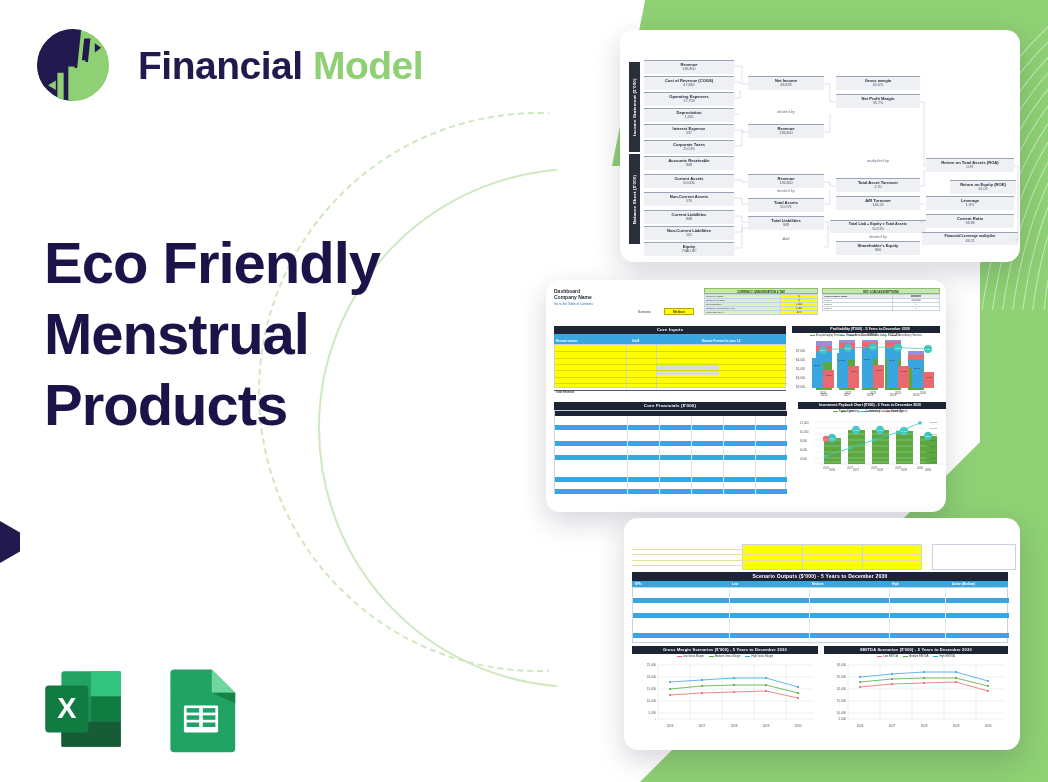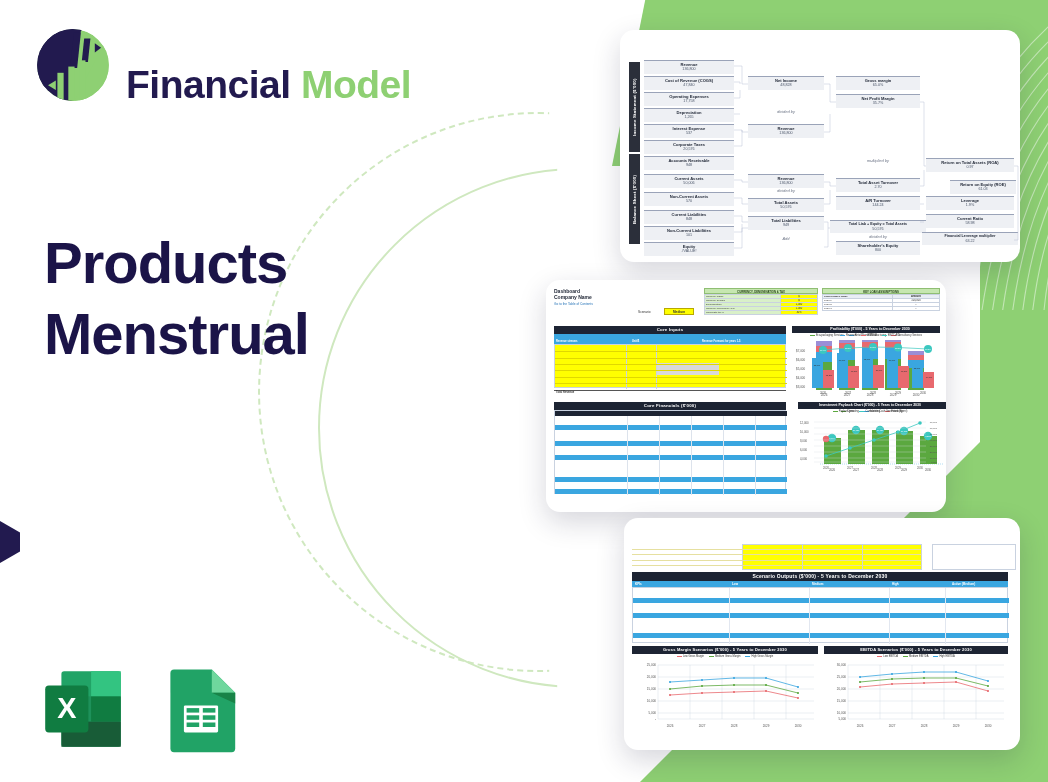--- a/index.html
+++ b/index.html
@@ -44,21 +44,21 @@
     border: 2px solid #cfe8bf; border-radius: 50%;
     clip-path: polygon(0 0, 46% 0, 46% 100%, 0 100%);
   }
   .bg-navy-wedge {
     position:absolute; left:-16px; top:512px; width:36px; height:60px;
     background:#221a4f;
     clip-path: polygon(0 0, 100% 34%, 100% 66%, 0 100%);
   }
 
   
-  .logo-row { position:absolute; left:34px; top:26px; display:flex; align-items:flex-end; gap:14px; }
+  .logo-row { position:absolute; left:34px; top:26px; display:flex; align-items:center; gap:26px; }
   .logo-mark { width: 78px; height: 78px; }
   .logo-text { font-size: 39px; font-weight: 700; letter-spacing: -0.5px; line-height:1; }
   .logo-text .w1 { color: #221a4f; }
   .logo-text .w2 { color: #8ed073; }
 
   .headline {
     position: absolute; left: 44px; top: 228px; width: 420px;
     font-size: 58px; font-weight: 700; line-height: 1.22;
     color: #1b1448; letter-spacing: -1px;
   }
@@ -195,22 +195,23 @@
         <rect x="0" y="96" width="100" height="6" fill="#ffffff"></rect>
       </g>
       <circle cx="50" cy="50" r="46" fill="none" stroke="#ffffff" stroke-width="0"></circle>
     </svg>
     <div class="logo-text">
       <span class="w1">Financial </span><span class="w2">Model</span>
     </div>
   </div>
 
   <h1 class="headline">
+    <span class="ln">Eco Friendly</span>
+    <span class="ln">Menstrual</span>
     <span class="ln">Products</span>
-    <span class="ln">Menstrual</span>
   </h1>
 
   <div class="app-icons">
     <svg class="app-icon" viewBox="0 0 100 100">
       <rect x="26" y="8" width="66" height="84" rx="3" fill="#21a366"></rect>
       <rect x="59" y="8" width="33" height="28" fill="#33c481"></rect>
       <rect x="59" y="36" width="33" height="28" fill="#107c41"></rect>
       <rect x="26" y="36" width="33" height="28" fill="#185c37" opacity=".25"></rect>
       <rect x="26" y="64" width="66" height="28" fill="#185c37"></rect>
       <rect x="8" y="24" width="48" height="52" rx="4" fill="#107c41"></rect>

